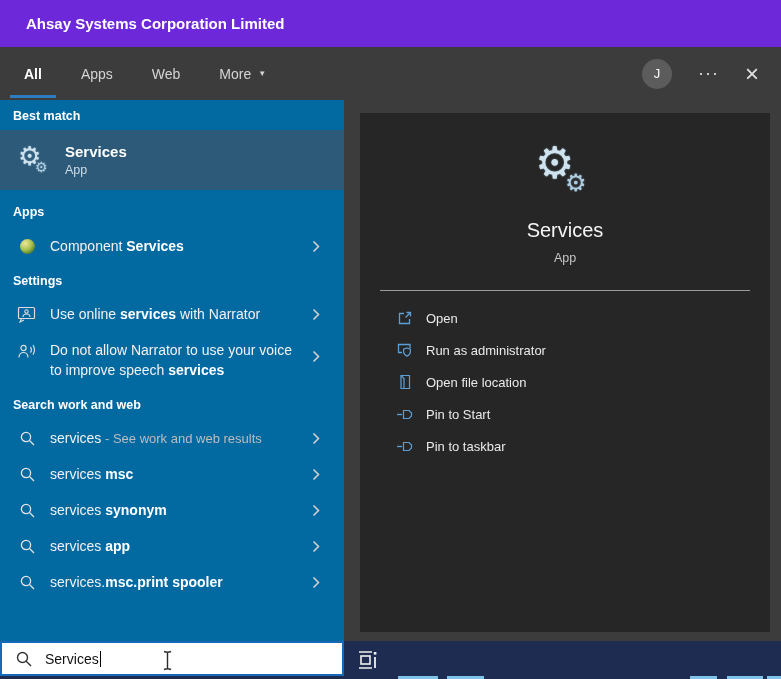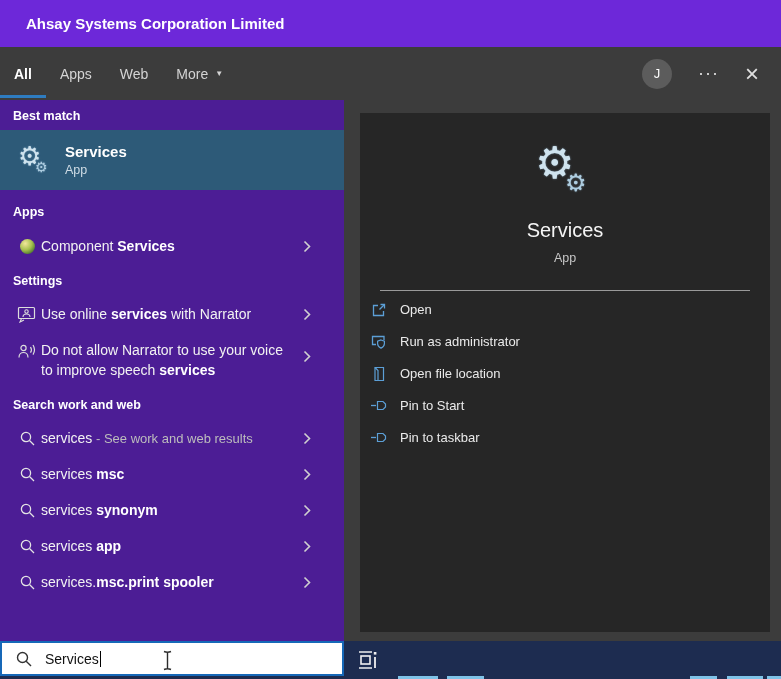--- a/index.html
+++ b/index.html
@@ -16,21 +16,22 @@
     height: 47px; background: #6d28d9;
     display: flex; align-items: center;
     padding-left: 26px;
   }
   .titlebar .title { font-size: 15px; font-weight: bold; color: #fff; }
 
   
   .tabbar {
     height: 53px; background: #3c3c3c;
     display: flex; align-items: stretch;
-    padding-left: 0;
+    padding-left: 10px;
+    gap: 11px;
   }
   .tab {
     display: flex; align-items: center;
     padding: 0 14px; position: relative;
     font-size: 14px; color: #d4d4d4; cursor: default;
   }
   .tab.active { color: #fff; font-weight: bold; }
   .tab.active::after {
     content: ""; position: absolute; left: 0; right: 0; bottom: 2px;
     height: 3px; background: #2e7cc0;
@@ -46,21 +47,21 @@
     display: flex; align-items: center; justify-content: center;
     font-size: 13px;
   }
   .ellipsis { font-size: 18px; color: #e0e0e0; letter-spacing: 1px; }
   .close-x { font-size: 24px; color: #e0e0e0; line-height: 1; }
 
   
   .content { height: 541px; display: flex; }
 
   
-  .left-panel { width: 344px; background: #4c1d95; flex-shrink: 0; }
+  .left-panel { width: 344px; background: #0369a1; flex-shrink: 0; }
   .section-header {
     font-size: 12.5px; font-weight: bold; color: #fff;
     padding: 9px 0 6px 13px; height: 30px;
   }
   .section-header.tall { height: 38px; padding-top: 15px; }
   .section-header.mid  { height: 32px; padding-top: 10px; }
 
   .best-match-row {
     height: 60px; background: #2d5a78;
     display: flex; align-items: center;
@@ -79,21 +80,21 @@
 
   .row {
     height: 36px; display: flex; align-items: center;
     padding: 0 14px 0 16px; cursor: default;
   }
   .row.two-line { height: 56px; align-items: flex-start; padding-top: 8px; }
   .row .icon-cell { width: 22px; flex-shrink: 0; display: flex; justify-content: center; }
   .row.two-line .icon-cell { margin-top: 3px; }
   .row .label {
     flex: 1; font-size: 14px; color: #f2f2f2;
-    margin-left: 3px; line-height: 1.45; max-width: 256px;
+    margin-left: 12px; line-height: 1.45; max-width: 256px;
   }
   .row .label b { color: #fff; }
   .row .label .muted { color: #bdbdbd; font-size: 13px; }
   .chev { flex-shrink: 0; margin-left: 6px; }
   .row.two-line .chev { margin-top: 10px; }
 
   
   .right-outer { flex: 1; background: #3c3c3c; position: relative; }
   .detail-panel {
     position: absolute; left: 16px; top: 13px; right: 11px; bottom: 9px;
@@ -103,22 +104,22 @@
   .dp-gears .gear-big { font-size: 44px; left: 2px; top: 0; }
   .dp-gears .gear-small { font-size: 24px; left: 32px; top: 30px; color: #aecde0; }
   .dp-title { font-size: 20px; color: #f5f5f5; margin-top: 16px; }
   .dp-sub { font-size: 12.5px; color: #c6c6c6; margin-top: 9px; }
   .dp-divider {
     width: calc(100% - 40px); height: 1px; background: #9a9a9a;
     margin-top: 25px;
   }
   .dp-actions { width: 100%; margin-top: 11px; }
   .action-row {
-    height: 32px; display: flex; 
-    padding-left: 10px; cursor: default;
+    height: 32px; display: flex; align-items: center;
+    padding-left: 36px; cursor: default;
   }
   .action-row .a-icon { width: 17px; display: flex; justify-content: center; flex-shrink: 0; }
   .action-row .a-label { font-size: 13px; color: #eaeaea; margin-left: 13px; }
 
   
   .bottombar { height: 38px; position: relative; background: #1d2c50; }
   .search-box {
     position: absolute; left: 0; top: 0; width: 344px; height: 35px;
     background: #fff; border: 2px solid #1668b8;
     display: flex; align-items: center; padding-left: 13px;

